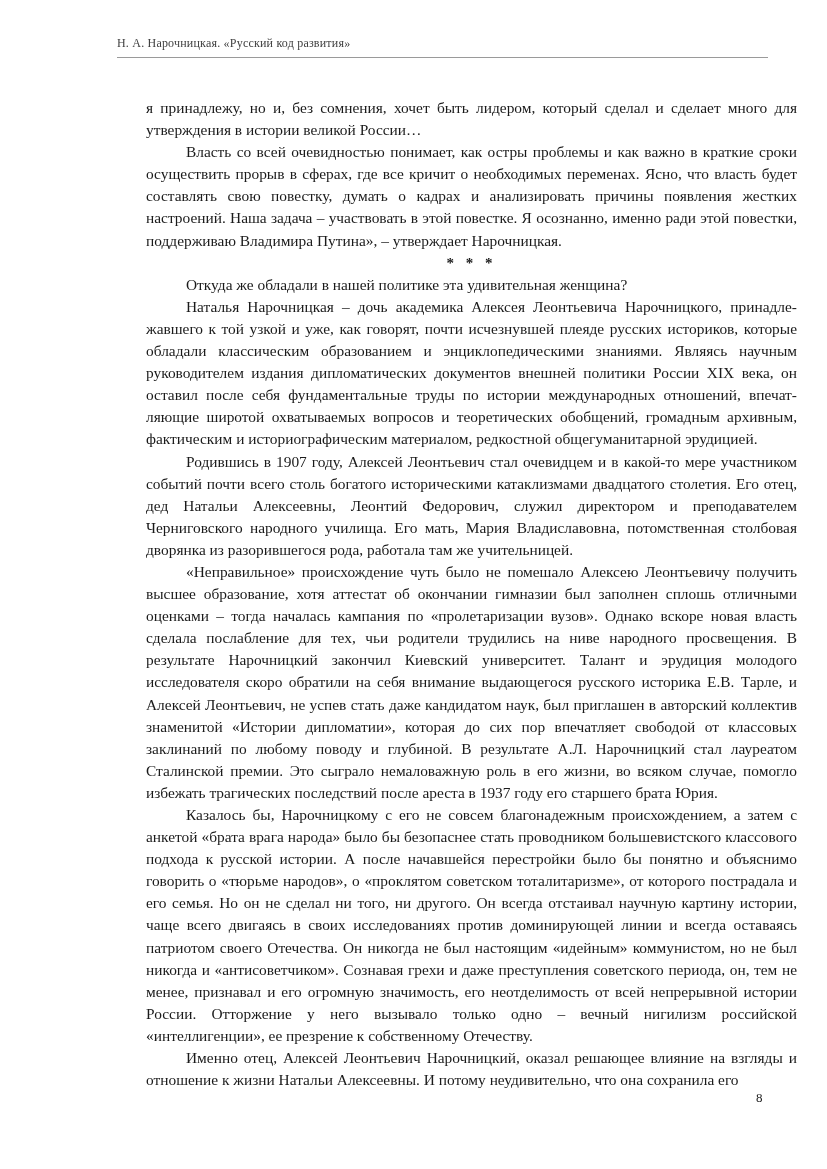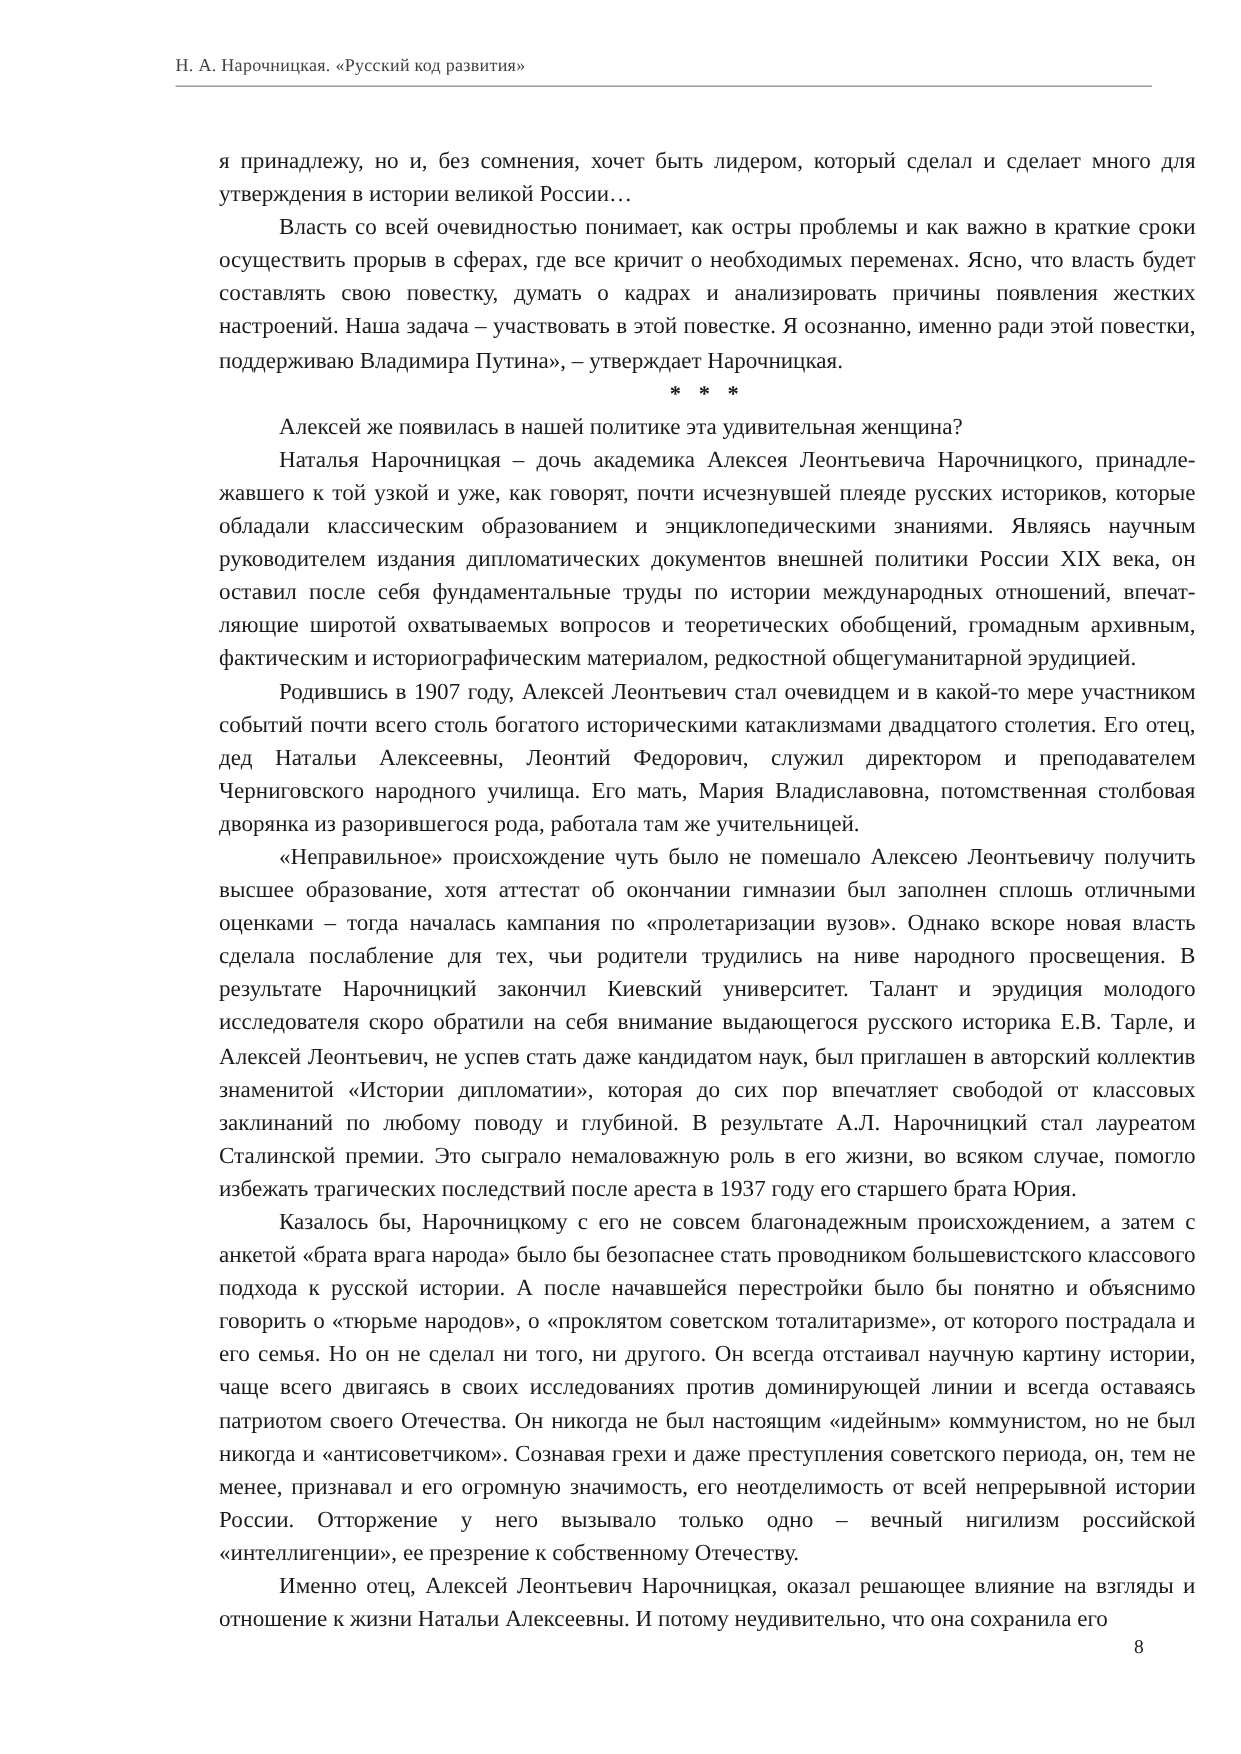--- a/index.html
+++ b/index.html
@@ -19,21 +19,21 @@
 </style>
 </head>
 <body>
 
 <div class="running-head">Н. А. Нарочницкая.  «Русский код развития»</div>
 
 <div class="body-text">
   <p>я принадлежу, но и, без сомнения, хочет быть лидером, который сделал и сделает много для утверждения в истории великой России…</p>
   <p class="indent">Власть со всей очевидностью понимает, как остры проблемы и как важно в краткие сроки осуществить прорыв в сферах, где все кричит о необходимых переменах. Ясно, что власть будет составлять свою повестку, думать о кадрах и анализировать причины появления жест­ких настроений. Наша задача – участвовать в этой повестке. Я осознанно, именно ради этой повестки, поддерживаю Владимира Путина», – утверждает Нарочницкая.</p>
   <p class="asterism">* * *</p>
-  <p class="indent">Алексей же появилась в нашей политике эта удивительная женщина?</p>
+  <p class="indent">Откуда же обладали в нашей политике эта удивительная женщина?</p>
   <p class="indent">Наталья Нарочницкая – дочь академика Алексея Леонтьевича Нарочницкого, принадле­жавшего к той узкой и уже, как говорят, почти исчезнувшей плеяде русских историков, которые обладали классическим образованием и энциклопедическими знаниями. Являясь научным руководителем издания дипломатических документов внешней политики России XIX века, он оставил после себя фундаментальные труды по истории международных отношений, впечат­ляющие широтой охватываемых вопросов и теоретических обобщений, громадным архивным, фактическим и историографическим материалом, редкостной общегуманитарной эрудицией.</p>
   <p class="indent">Родившись в 1907 году, Алексей Леонтьевич стал очевидцем и в какой-то мере участни­ком событий почти всего столь богатого историческими катаклизмами двадцатого столетия. Его отец, дед Натальи Алексеевны, Леонтий Федорович, служил директором и преподавателем Черниговского народного училища. Его мать, Мария Владиславовна, потомственная столбовая дворянка из разорившегося рода, работала там же учительницей.</p>
   <p class="indent">«Неправильное» происхождение чуть было не помешало Алексею Леонтьевичу полу­чить высшее образование, хотя аттестат об окончании гимназии был заполнен сплошь отлич­ными оценками – тогда началась кампания по «пролетаризации вузов». Однако вскоре новая власть сделала послабление для тех, чьи родители трудились на ниве народного просвеще­ния. В результате Нарочницкий закончил Киевский университет. Талант и эрудиция молодого исследователя скоро обратили на себя внимание выдающегося русского историка Е.В. Тарле, и Алексей Леонтьевич, не успев стать даже кандидатом наук, был приглашен в авторский кол­лектив знаменитой «Истории дипломатии», которая до сих пор впечатляет свободой от классо­вых заклинаний по любому поводу и глубиной. В результате А.Л. Нарочницкий стал лауреатом Сталинской премии. Это сыграло немаловажную роль в его жизни, во всяком случае, помогло избежать трагических последствий после ареста в 1937 году его старшего брата Юрия.</p>
   <p class="indent">Казалось бы, Нарочницкому с его не совсем благонадежным происхождением, а затем с анкетой «брата врага народа» было бы безопаснее стать проводником большевистского клас­сового подхода к русской истории. А после начавшейся перестройки было бы понятно и объ­яснимо говорить о «тюрьме народов», о «проклятом советском тоталитаризме», от которого пострадала и его семья. Но он не сделал ни того, ни другого. Он всегда отстаивал научную картину истории, чаще всего двигаясь в своих исследованиях против доминирующей линии и всегда оставаясь патриотом своего Отечества. Он никогда не был настоящим «идейным» ком­мунистом, но не был никогда и «антисоветчиком». Сознавая грехи и даже преступления совет­ского периода, он, тем не менее, признавал и его огромную значимость, его неотделимость от всей непрерывной истории России. Отторжение у него вызывало только одно – вечный ниги­лизм российской «интеллигенции», ее презрение к собственному Отечеству.</p>
-  <p class="indent">Именно отец, Алексей Леонтьевич Нарочницкая, оказал решающее влияние на взгляды и отношение к жизни Натальи Алексеевны. И потому неудивительно, что она сохранила его</p>
+  <p class="indent">Именно отец, Алексей Леонтьевич Нарочницкий, оказал решающее влияние на взгляды и отношение к жизни Натальи Алексеевны. И потому неудивительно, что она сохранила его</p>
 </div>
 
 <div class="page-number">8</div>
 
 </body></html>

